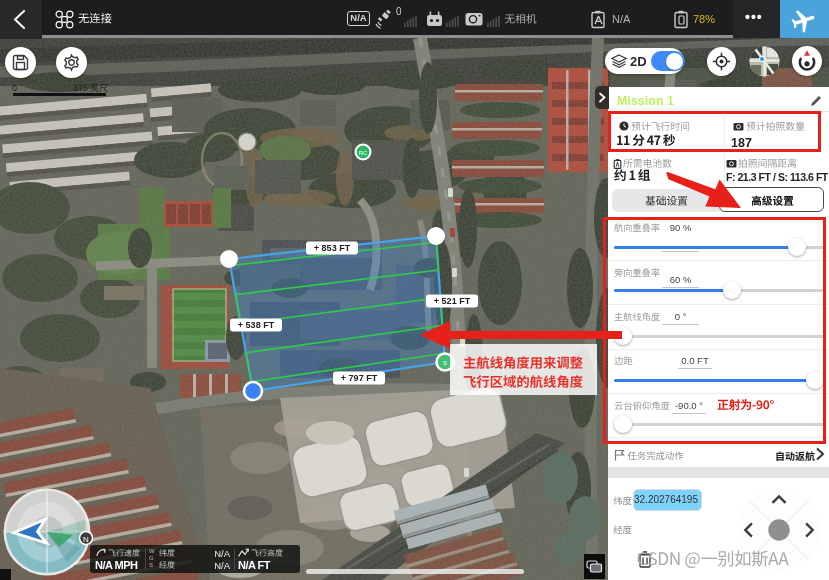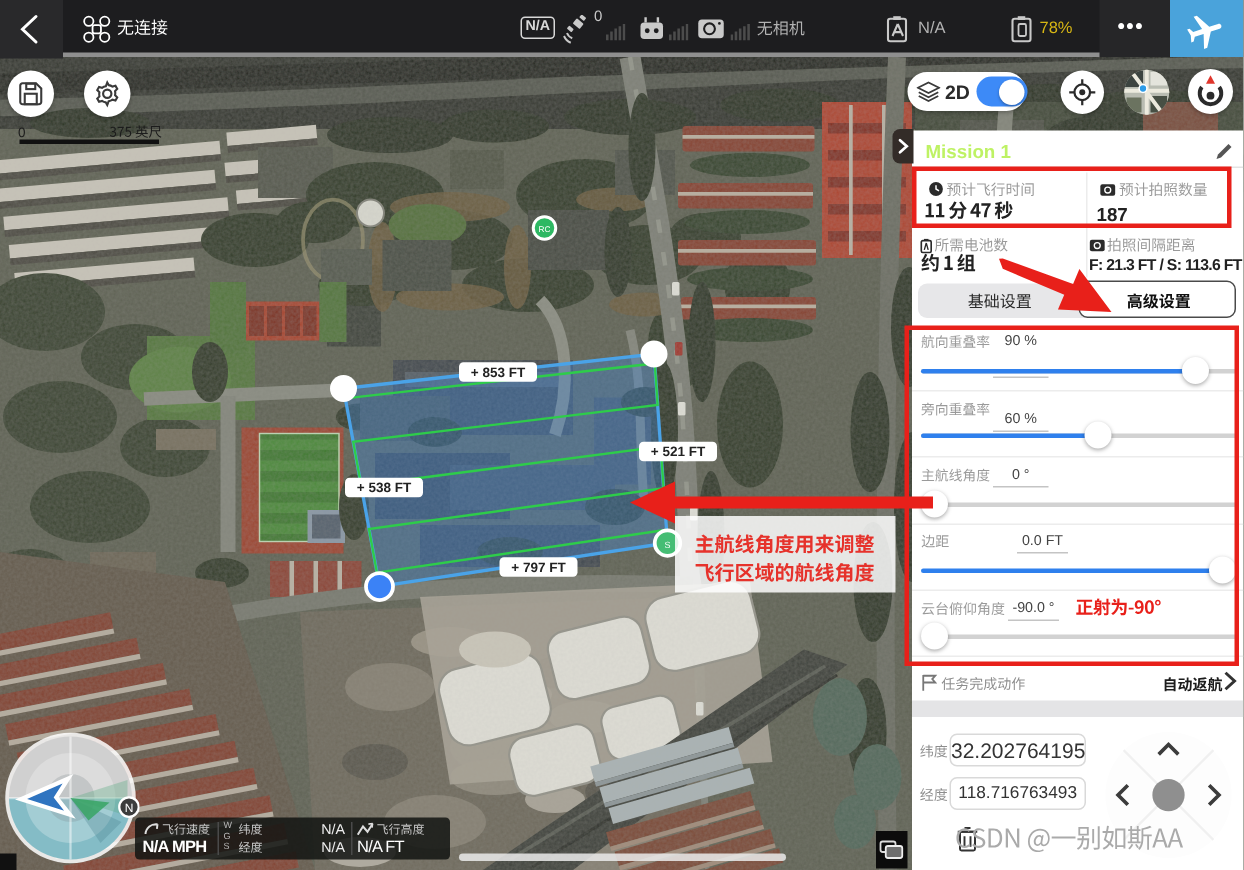--- a/index.html
+++ b/index.html
@@ -661,21 +661,21 @@
 
 <svg class="abs" style="left:251px;top:547.2px;" width="34" height="12" viewBox="0 0 34.00 12.00">
       <g fill="#c9c9c9" transform="translate(0,8.80) scale(1.0,1)">
         <path transform="translate(0.00,0) scale(0.008000,-0.008000)" d="M863 705C814 645 737 570 667 512C662 594 660 684 659 781H67V703H584C595 238 644 -51 856 -52C927 -51 951 -2 961 156C943 164 920 183 902 200C898 88 888 26 859 25C752 25 699 173 675 410C761 362 854 302 903 258L943 318C892 361 796 420 710 466C784 523 867 600 932 668Z"></path>
         <path transform="translate(8.00,0) scale(0.008000,-0.008000)" d="M435 780V708H927V780ZM267 841C216 768 119 679 35 622C48 608 69 579 79 562C169 626 272 724 339 811ZM391 504V432H728V17C728 1 721 -4 702 -5C684 -6 616 -6 545 -3C556 -25 567 -56 570 -77C668 -77 725 -77 759 -66C792 -53 804 -30 804 16V432H955V504ZM307 626C238 512 128 396 25 322C40 307 67 274 78 259C115 289 154 325 192 364V-83H266V446C308 496 346 548 378 600Z"></path>
         <path transform="translate(16.00,0) scale(0.008000,-0.008000)" d="M286 559H719V468H286ZM211 614V413H797V614ZM441 826 470 736H59V670H937V736H553C542 768 527 810 513 843ZM96 357V-79H168V294H830V-1C830 -12 825 -16 813 -16C801 -16 754 -17 711 -15C720 -31 731 -54 735 -72C799 -72 842 -72 869 -63C896 -53 905 -37 905 0V357ZM281 235V-21H352V29H706V235ZM352 179H638V85H352Z"></path>
         <path transform="translate(24.00,0) scale(0.008000,-0.008000)" d="M386 644V557H225V495H386V329H775V495H937V557H775V644H701V557H458V644ZM701 495V389H458V495ZM757 203C713 151 651 110 579 78C508 111 450 153 408 203ZM239 265V203H369L335 189C376 133 431 86 497 47C403 17 298 -1 192 -10C203 -27 217 -56 222 -74C347 -60 469 -35 576 7C675 -37 792 -65 918 -80C927 -61 946 -31 962 -15C852 -5 749 15 660 46C748 93 821 157 867 243L820 268L807 265ZM473 827C487 801 502 769 513 741H126V468C126 319 119 105 37 -46C56 -52 89 -68 104 -80C188 78 201 309 201 469V670H948V741H598C586 773 566 813 548 845Z"></path>
       </g>
     </svg>
 
-<div class="abs" style="left:238px;top:559px;color:#fff;font-size:11px;font-weight:normal;letter-spacing:-0.5px;">N/A FT</div>
+<div class="abs" style="left:238px;top:559px;color:#fff;font-size:11px;font-weight:bold;letter-spacing:-0.5px;">N/A FT</div>
 
 <div class="abs" style="left:584px;top:554px;width:21px;height:25px;background:#0c0c0c;"></div>
 
 <svg class="abs" style="left:586px;top:560px;" width="17" height="13" viewBox="0 0 17 13">
       <rect x="1" y="1" width="10" height="7" rx="1.5" fill="none" stroke="#ddd" stroke-width="1.2"></rect>
       <rect x="4.5" y="4" width="11" height="8" rx="1.5" fill="#6e6e6e" stroke="#eee" stroke-width="1.2"></rect>
     </svg>
 
 <div class="abs" style="left:0;top:569px;width:11px;height:11px;background:#111;"></div>
 
@@ -925,30 +925,29 @@
 
 <div class="abs" style="left:608px;top:467px;width:221px;height:11px;background:#e4e4e6;"></div>
 
 <svg class="abs" style="left:613px;top:493.6px;" width="21" height="14" viewBox="0 0 21.00 14.25">
       <g fill="#8d8d8d" transform="translate(0,10.45) scale(1.0,1)">
         <path transform="translate(0.00,0) scale(0.009500,-0.009500)" d="M45 53 59 -19C153 7 280 41 402 73L395 137C265 104 132 72 45 53ZM62 423C76 430 98 436 221 454C178 387 138 334 120 314C89 277 67 252 47 248C55 230 65 196 69 182C88 194 120 204 366 257C364 272 364 300 366 319L168 280C241 370 314 480 377 590L320 627C302 591 282 554 261 519L133 505C192 591 249 701 294 808L229 840C188 718 116 587 94 554C72 520 56 497 39 492C46 473 58 438 62 423ZM616 841V704H409V634H616V525H431V455H616V341H392V271H616V-78H693V271H878C870 148 860 100 847 85C841 77 833 76 821 76C808 76 781 76 749 79C758 62 765 35 766 16C800 14 832 15 850 16C873 18 888 24 902 40C924 65 935 134 947 312C948 322 948 341 948 341H693V455H884V525H693V634H921V704H693V841Z"></path>
         <path transform="translate(9.50,0) scale(0.009500,-0.009500)" d="M386 644V557H225V495H386V329H775V495H937V557H775V644H701V557H458V644ZM701 495V389H458V495ZM757 203C713 151 651 110 579 78C508 111 450 153 408 203ZM239 265V203H369L335 189C376 133 431 86 497 47C403 17 298 -1 192 -10C203 -27 217 -56 222 -74C347 -60 469 -35 576 7C675 -37 792 -65 918 -80C927 -61 946 -31 962 -15C852 -5 749 15 660 46C748 93 821 157 867 243L820 268L807 265ZM473 827C487 801 502 769 513 741H126V468C126 319 119 105 37 -46C56 -52 89 -68 104 -80C188 78 201 309 201 469V670H948V741H598C586 773 566 813 548 845Z"></path>
       </g>
     </svg>
 
-<div class="abs" style="left:633px;top:489px;width:91px;height:22px;background:#ffffff;border:1px solid #d9d9d9;border-radius:5px;color:#333;font-size:14px;text-align:right;line-height:20px;padding-right:5px;">32.202764195</div>
+<div class="abs" style="left:633px;top:489px;width:69px;height:22px;background:#7dd3fc;border:1px solid #d9d9d9;border-radius:5px;color:#333;font-size:10px;text-align:right;line-height:20px;padding-right:5px;">32.202764195</div>
 
 <svg class="abs" style="left:613px;top:522.5px;" width="21" height="14" viewBox="0 0 21.00 14.25">
       <g fill="#8d8d8d" transform="translate(0,10.45) scale(1.0,1)">
         <path transform="translate(0.00,0) scale(0.009500,-0.009500)" d="M40 57 54 -18C146 7 268 38 383 69L375 135C251 105 124 74 40 57ZM58 423C73 430 98 436 227 454C181 390 139 340 119 320C86 283 63 259 40 255C49 234 61 198 65 182C87 195 121 205 378 256C377 272 377 302 379 322L180 286C259 374 338 481 405 589L340 631C320 594 297 557 274 522L137 508C198 594 258 702 305 807L234 840C192 720 116 590 92 557C70 522 52 499 33 495C42 475 54 438 58 423ZM424 787V718H777C685 588 515 482 357 429C372 414 393 385 403 367C492 400 583 446 664 504C757 464 866 407 923 368L966 430C911 465 812 514 724 551C794 611 853 681 893 762L839 790L825 787ZM431 332V263H630V18H371V-52H961V18H704V263H914V332Z"></path>
         <path transform="translate(9.50,0) scale(0.009500,-0.009500)" d="M386 644V557H225V495H386V329H775V495H937V557H775V644H701V557H458V644ZM701 495V389H458V495ZM757 203C713 151 651 110 579 78C508 111 450 153 408 203ZM239 265V203H369L335 189C376 133 431 86 497 47C403 17 298 -1 192 -10C203 -27 217 -56 222 -74C347 -60 469 -35 576 7C675 -37 792 -65 918 -80C927 -61 946 -31 962 -15C852 -5 749 15 660 46C748 93 821 157 867 243L820 268L807 265ZM473 827C487 801 502 769 513 741H126V468C126 319 119 105 37 -46C56 -52 89 -68 104 -80C188 78 201 309 201 469V670H948V741H598C586 773 566 813 548 845Z"></path>
       </g>
     </svg>
 
-<div class="abs" style="left:633px;top:518px;width:91px;height:22px;background:#fff;border:1px solid #d9d9d9;border-radius:5px;color:#333;font-size:11.5px;text-align:right;line-height:20px;padding-right:5px;">118.716763493</div>
 
 <svg class="abs" style="left:736px;top:487px;" width="86" height="86" viewBox="0 0 92 92">
 <circle cx="46" cy="46" r="45" fill="#fdfdfd"></circle>
 <path d="M14 14 L78 78 M78 14 L14 78" stroke="#f0f0f0" stroke-width="1.6"></path>
 <path d="M39 17 L46 10 L53 17" stroke="#3c3c3c" stroke-width="2.6" fill="none"></path>
 <path d="M17 39 L10 46 L17 53" stroke="#3c3c3c" stroke-width="2.6" fill="none"></path>
 <path d="M75 39 L82 46 L75 53" stroke="#3c3c3c" stroke-width="2.6" fill="none"></path>
 <circle cx="46" cy="46" r="11.5" fill="#8f8f8f"></circle>
 </svg>
 

